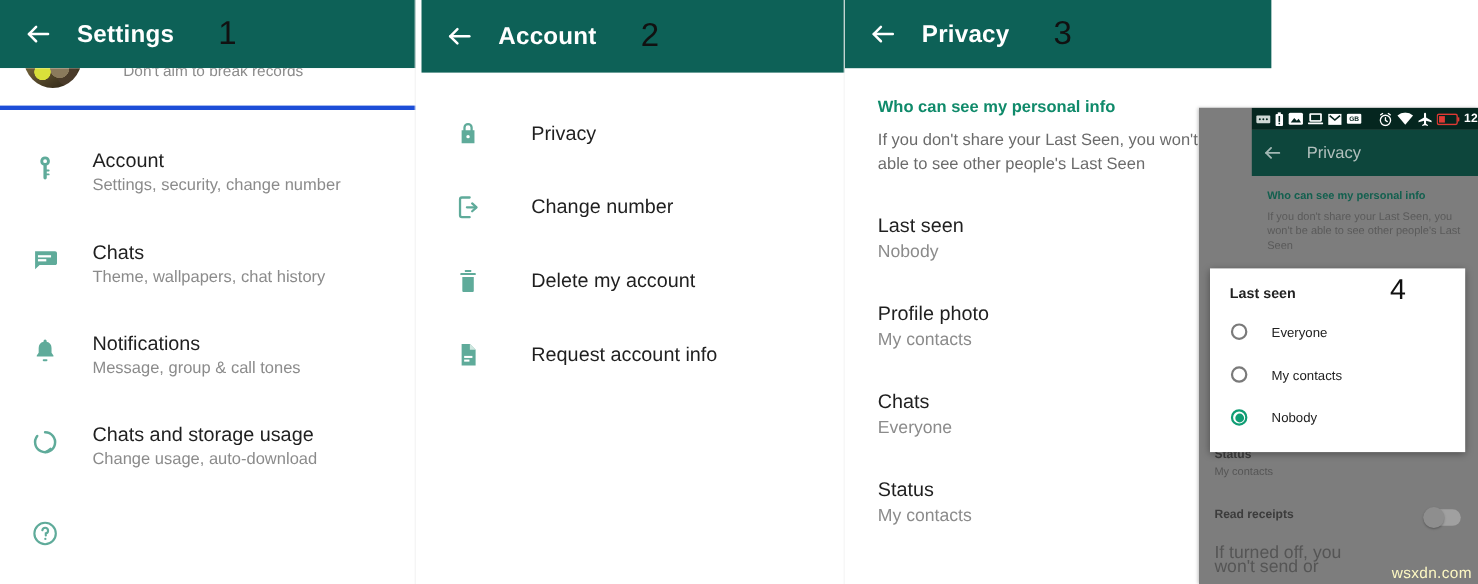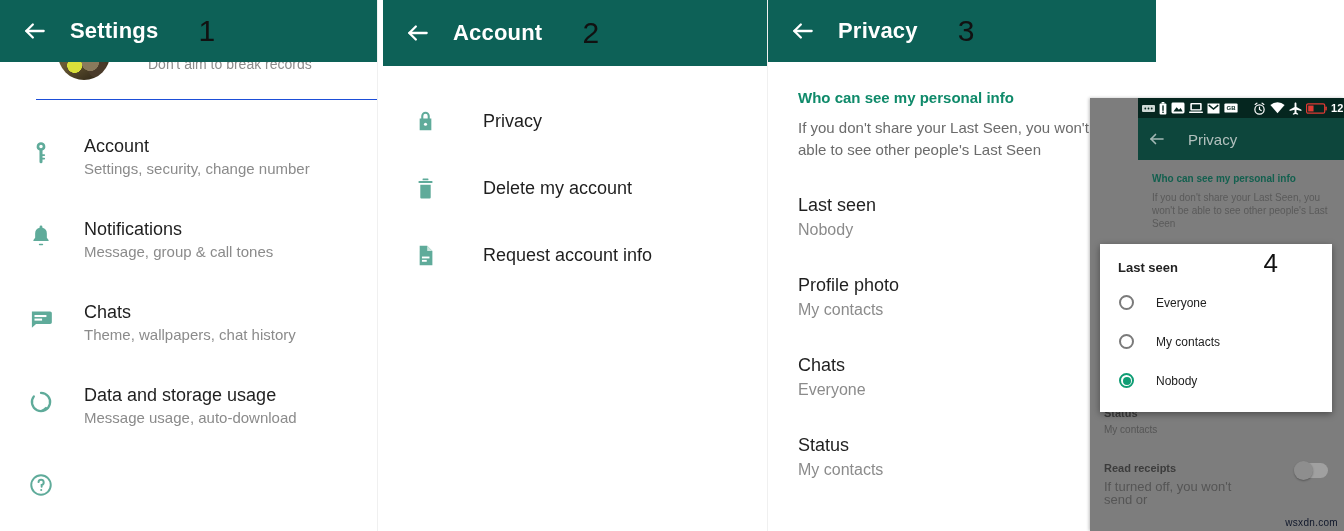--- a/index.html
+++ b/index.html
@@ -44,23 +44,22 @@
     line-height: 1;
   }
 
   
   #panel1 { left: 0; width: 378px; height: 531px; }
   #panel1 .appbar { height: 62px; }
   .profile-strip {
     position: relative;
     height: 38px;
     background: #ffffff;
-    border-bottom: 1px solid #1d4ed8;
+    border-bottom: 4px solid #1d4ed8;
     overflow: hidden;
-    margin-left: 36px;
   }
   .profile-avatar {
     position: absolute;
     left: 22px; top: -34px;
     width: 52px; height: 52px;
     border-radius: 50%;
     background:
       radial-gradient(circle at 32% 72%, #d9e03a 0 14%, transparent 15%),
       radial-gradient(circle at 62% 66%, #8a7a5c 0 18%, transparent 19%),
       radial-gradient(circle at 76% 78%, #4a3b2a 0 16%, transparent 17%),
@@ -253,42 +252,42 @@
   .p4-opt-label {
     margin-left: 22px;
     font-size: 12px;
     color: #212121;
   }
   .p4-below { position: absolute; left: 0; top: 290px; width: 254px; }
   .p4-below-pad { padding: 18px 0 0 14px; }
   .p4-b-title { font-size: 11px; font-weight: bold; color: #3c3c3c; line-height: 15px; }
   .p4-b-val { font-size: 10px; color: #555555; line-height: 14px; margin-top: 2px; }
   .p4-rr { margin-top: 24px; position: relative; }
-  .p4-rr-desc { font-size: 13px; color: #555555; line-height: 13px; margin-top: 4px; max-width: 150px; }
+  .p4-rr-desc { font-size: 16px; color: #555555; line-height: 13px; margin-top: 20px; max-width: 150px; }
   .p4-toggle {
     position: absolute;
     right: 16px; top: 2px;
     width: 34px; height: 15px;
     border-radius: 8px;
     background: #a0a0a0;
   }
   .p4-toggle::after {
     content: "";
     position: absolute;
     left: 0; top: -2px;
     width: 19px; height: 19px;
     border-radius: 50%;
     background: #8e8e8e;
     box-shadow: 0 1px 2px rgba(0,0,0,.3);
   }
   .watermark {
     position: absolute;
     right: 6px; bottom: 3px;
-    font-size: 10px;
-    color: #0f172a;
+    font-size: 14px;
+    color: #fef9c3;
     letter-spacing: .3px;
     margin-top: 32px;
   }
 
   .hairline-r {
     position: absolute; top: 0; right: 0; width: 1px; height: 531px;
     background: #f0f0f0;
   }
 </style>
 </head>
@@ -315,60 +314,60 @@
 
     <div class="srow">
       <span class="srow-ico">
         <svg viewBox="0 0 24 24" width="26" height="26" fill="#5fab9a">
             <path d="M12 2a4 4 0 0 0-1.4 7.75V20a1.4 1.4 0 0 0 2.8 0v-2.1h1.6a.8.8 0 0 0 0-1.6h-1.6v-1.6h1.6a.8.8 0 0 0 0-1.6h-1.6V9.75A4 4 0 0 0 12 2zm0 2.4a1.6 1.6 0 1 1 0 3.2 1.6 1.6 0 0 1 0-3.2z"></path>
           </svg>
       </span>
       <span class="srow-txt">
         <span class="srow-title">Account</span><br>
         <span class="srow-sub">Settings, security, change number</span>
-      </span>
-    </div>
-
-    <div class="srow">
-      <span class="srow-ico">
-        <svg viewBox="0 0 24 24" width="26" height="26" fill="#5fab9a">
-            <path d="M12 2.4a1.3 1.3 0 0 1 1.3 1.3v.7a5.4 5.4 0 0 1 4.1 5.2v4l1.6 2.2v.9H5v-.9l1.6-2.2v-4a5.4 5.4 0 0 1 4.1-5.2v-.7A1.3 1.3 0 0 1 12 2.4z"></path>
-            <rect x="10" y="19.1" width="4" height="1.5" rx=".7"></rect>
-          </svg>
-      </span>
-      <span class="srow-txt">
-        <span class="srow-title">Notifications</span><br>
-        <span class="srow-sub">Message, group &amp; call tones</span>
       </span>
     </div>
 
     <div class="srow">
       <span class="srow-ico">
         <svg viewBox="0 0 24 24" width="26" height="26" fill="#5fab9a">
             <path d="M3.6 5h16.8c.9 0 1.6.7 1.6 1.6V15c0 .9-.7 1.6-1.6 1.6H7.4L3.6 20V5z"></path>
             <rect x="6" y="8.3" width="11" height="1.9" fill="#fff"></rect>
             <rect x="6" y="11.6" width="7" height="1.9" fill="#fff"></rect>
           </svg>
       </span>
       <span class="srow-txt">
         <span class="srow-title">Chats</span><br>
         <span class="srow-sub">Theme, wallpapers, chat history</span>
       </span>
     </div>
 
     <div class="srow">
       <span class="srow-ico">
+        <svg viewBox="0 0 24 24" width="26" height="26" fill="#5fab9a">
+            <path d="M12 2.4a1.3 1.3 0 0 1 1.3 1.3v.7a5.4 5.4 0 0 1 4.1 5.2v4l1.6 2.2v.9H5v-.9l1.6-2.2v-4a5.4 5.4 0 0 1 4.1-5.2v-.7A1.3 1.3 0 0 1 12 2.4z"></path>
+            <rect x="10" y="19.1" width="4" height="1.5" rx=".7"></rect>
+          </svg>
+      </span>
+      <span class="srow-txt">
+        <span class="srow-title">Notifications</span><br>
+        <span class="srow-sub">Message, group &amp; call tones</span>
+      </span>
+    </div>
+
+    <div class="srow">
+      <span class="srow-ico">
         <svg viewBox="0 0 24 24" width="26" height="26" fill="none" stroke="#5fab9a" stroke-width="2.1" stroke-linecap="round">
             <path d="M12 3.6a8.4 8.4 0 1 1-6.6 3.2"></path>
             <path d="M16.6 17.6a8.4 8.4 0 0 1-4 2.5"></path>
           </svg>
       </span>
       <span class="srow-txt">
-        <span class="srow-title">Data and storage usage</span><br>
-        <span class="srow-sub">Message usage, auto-download</span>
+        <span class="srow-title">Chats and storage usage</span><br>
+        <span class="srow-sub">Change usage, auto-download</span>
       </span>
     </div>
 
     <div class="srow">
       <span class="srow-ico">
         <svg viewBox="0 0 24 24" width="26" height="26" fill="none" stroke="#5fab9a" stroke-width="1.8">
             <circle cx="12" cy="12" r="9"></circle>
             <path d="M9.7 9.3a2.4 2.4 0 1 1 2.9 2.6v1.7" stroke-linecap="round"></path>
             <circle cx="12.2" cy="16.6" r=".95" fill="#5fab9a" stroke="none"></circle>
           </svg>
@@ -394,20 +393,30 @@
         <svg viewBox="0 0 24 24" width="25" height="25" fill="#5fab9a">
             <path d="M12 2.6a4.1 4.1 0 0 0-4.1 4.1V9H6.4v11.4h11.2V9h-1.5V6.7A4.1 4.1 0 0 0 12 2.6zm0 2a2.1 2.1 0 0 1 2.1 2.1V9H9.9V6.7A2.1 2.1 0 0 1 12 4.6z"></path>
             <circle cx="12" cy="14.6" r="1.5" fill="#fff"></circle>
           </svg>
       </span>
       <span class="arow-label">Privacy</span>
     </div>
 
 
 
+    <div class="arow">
+      <span class="arow-ico">
+        <svg viewBox="0 0 24 24" width="25" height="25" fill="none" stroke="#5fab9a" stroke-width="2" stroke-linecap="round" stroke-linejoin="round">
+            <path d="M13.4 3.4H6.6a1.6 1.6 0 0 0-1.6 1.6v14a1.6 1.6 0 0 0 1.6 1.6h6.8"></path>
+            <path d="M15.6 8.6 19.4 12l-3.8 3.4"></path>
+            <path d="M11 12h8"></path>
+          </svg>
+      </span>
+      <span class="arow-label">Change number</span>
+    </div>
 
     <div class="arow">
       <span class="arow-ico">
         <svg viewBox="0 0 24 24" width="25" height="25" fill="#5fab9a">
             <rect x="9.2" y="2.4" width="5.6" height="1.7" rx=".5"></rect>
             <rect x="5.2" y="4.9" width="13.6" height="1.9" rx=".8"></rect>
             <path d="M7 8.4h10v12.2a1 1 0 0 1-1 1H8a1 1 0 0 1-1-1V8.4z"></path>
           </svg>
       </span>
       <span class="arow-label">Delete my account</span>

